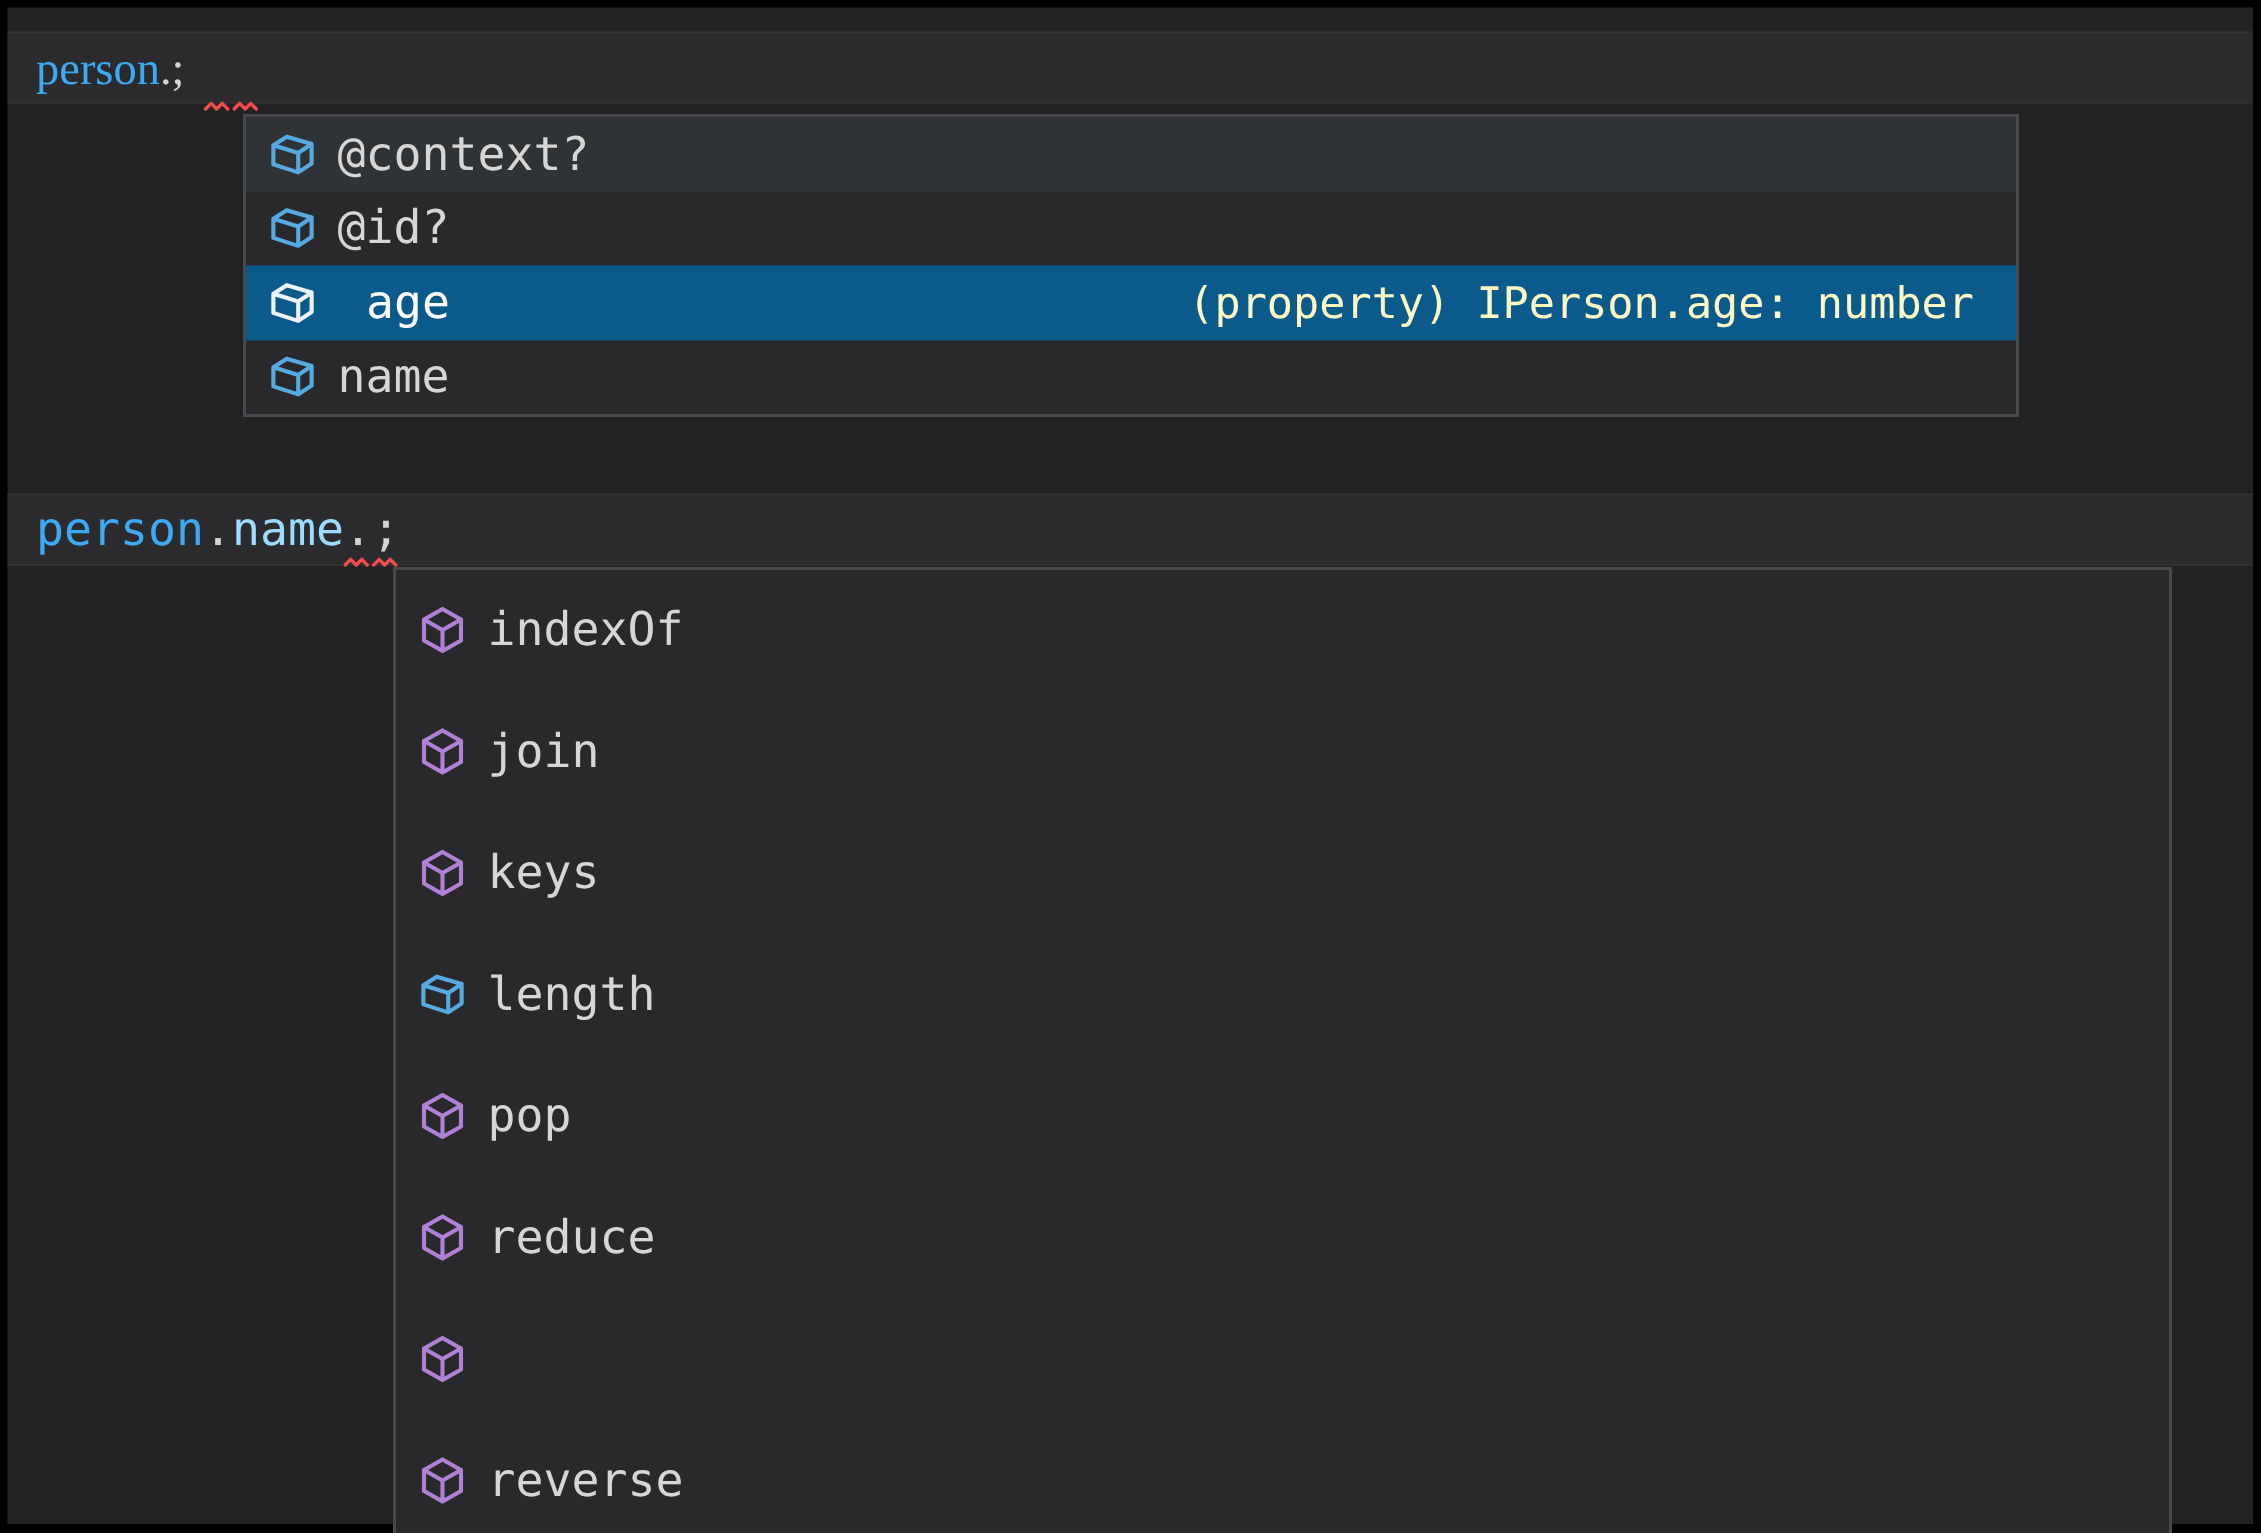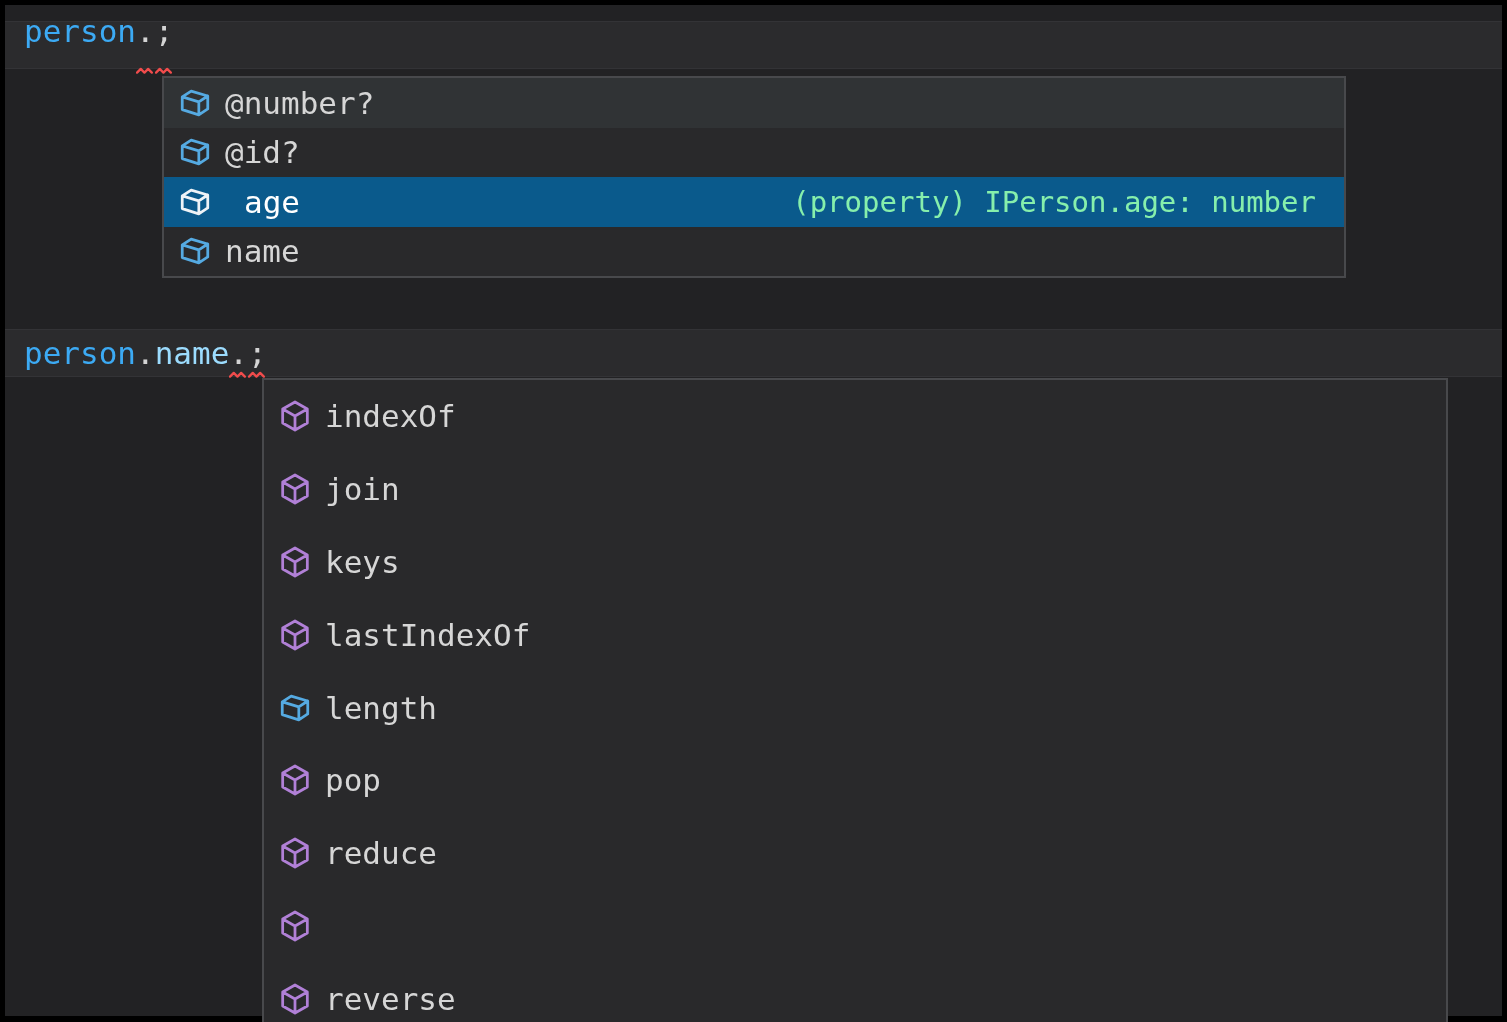--- a/index.html
+++ b/index.html
@@ -21,21 +21,21 @@
     border-top:1px solid #333336;
     border-bottom:1px solid #333336;
   }
   .band-1{top:16px;}
   .band-2{top:324px;}
   
   .code-line{
     position:absolute;left:19px;height:46px;line-height:46px;
     font-size:31px;white-space:pre;z-index:2;
   }
-  .code-1{top:3px;}
+  .code-1{top:18px;font-family:Liberation Serif, serif;}
   .code-2{top:325px;}
   .tok-variable{color:var(--variable-blue,#3caaf4);}
   .tok-property{color:var(--property-blue,#9cdcfe);}
   .tok-punct{color:var(--punctuation,#d4d4d4);}
   
   .squiggle{position:absolute;width:19px;height:9px;color:var(--squiggle-red,#f14c4c);z-index:3;}
   .squiggle svg{display:block;}
   .sq-1a{left:131px;top:61px;}
   .sq-1b{left:150px;top:61px;}
   .sq-2a{left:224px;top:365px;}
@@ -61,21 +61,21 @@
   .icon svg{display:block;width:34px;height:34px;stroke:currentColor;fill:none;
     stroke-width:1.3;stroke-linejoin:round;stroke-linecap:round;}
   .kind-field .icon{color:var(--field-icon,#55aae2);}
   .kind-method .icon{color:var(--method-icon,#b180d7);}
   .state-selected .icon{color:#eef3f7;}
   .label{
     font-size:31px;color:#d6d6d6;white-space:pre;
   }
   .state-selected .label{color:#ffffff;}
   .detail{
-    margin-left:auto;font-size:29px;color:#86efac;white-space:pre;
+    margin-left:auto;font-size:29px;color:#fef9c3;white-space:pre;
     overflow:hidden;
   }
   .popup-1 .detail{margin-right:28px;}
   .popup-2 .detail{margin-right:8px;}
 </style>
 </head>
 <body>
 
 <div class="frame">
   <div class="editor">
@@ -96,21 +96,21 @@
         </svg>
       </span>
 
     <div class="suggest-popup popup-1">
       <div class="suggest-row kind-field state-hover">
         <span class="icon">
             <svg viewBox="0 0 16 16">
               <path d="M6.2 2.4 L14 4.7 L14 10.8 L9.8 13.6 L2 11.1 L2 5.1 Z M2 5.1 L9.8 7.5 L14 4.7 M9.8 7.5 L9.8 13.6"></path>
             </svg>
           </span>
-        <span class="label">@number?</span>
+        <span class="label">@context?</span>
       </div>
       <div class="suggest-row kind-field">
         <span class="icon">
             <svg viewBox="0 0 16 16">
               <path d="M6.2 2.4 L14 4.7 L14 10.8 L9.8 13.6 L2 11.1 L2 5.1 Z M2 5.1 L9.8 7.5 L14 4.7 M9.8 7.5 L9.8 13.6"></path>
             </svg>
           </span>
         <span class="label">@id?</span>
       </div>
       <div class="suggest-row kind-field state-selected">
@@ -163,28 +163,20 @@
         <span class="label">join</span>
       </div>
       <div class="suggest-row kind-method">
         <span class="icon">
             <svg viewBox="0 0 16 16">
               <path d="M8 1.4 L13.8 4.7 L13.8 11.3 L8 14.6 L2.2 11.3 L2.2 4.7 Z M2.2 4.7 L8 8 L13.8 4.7 M8 8 L8 14.6"></path>
             </svg>
           </span>
         <span class="label">keys</span>
       </div>
-      <div class="suggest-row kind-method">
-        <span class="icon">
-            <svg viewBox="0 0 16 16">
-              <path d="M8 1.4 L13.8 4.7 L13.8 11.3 L8 14.6 L2.2 11.3 L2.2 4.7 Z M2.2 4.7 L8 8 L13.8 4.7 M8 8 L8 14.6"></path>
-            </svg>
-          </span>
-        <span class="label">lastIndexOf</span>
-      </div>
       <div class="suggest-row kind-field">
         <span class="icon">
             <svg viewBox="0 0 16 16">
               <path d="M6.2 2.4 L14 4.7 L14 10.8 L9.8 13.6 L2 11.1 L2 5.1 Z M2 5.1 L9.8 7.5 L14 4.7 M9.8 7.5 L9.8 13.6"></path>
             </svg>
           </span>
         <span class="label">length</span>
       </div>
       <div class="suggest-row kind-method">
         <span class="icon">

